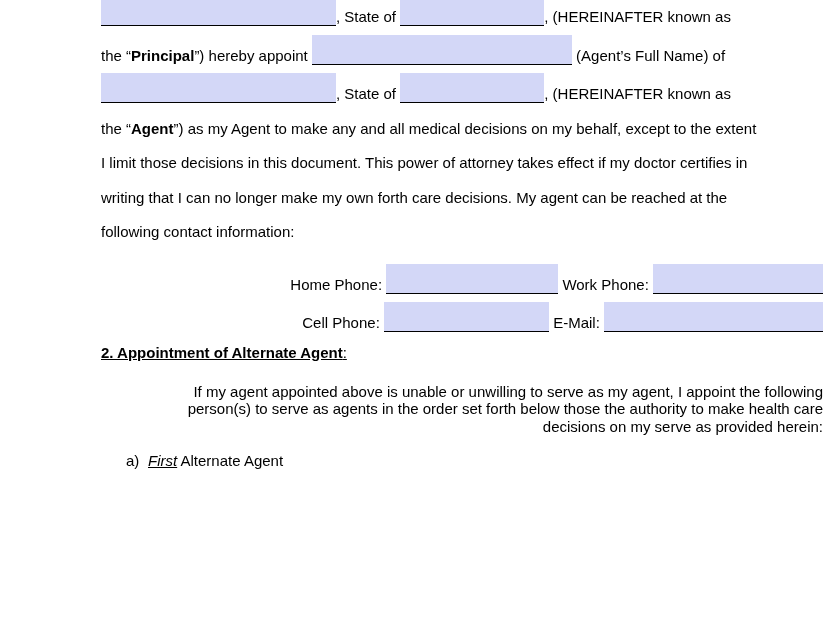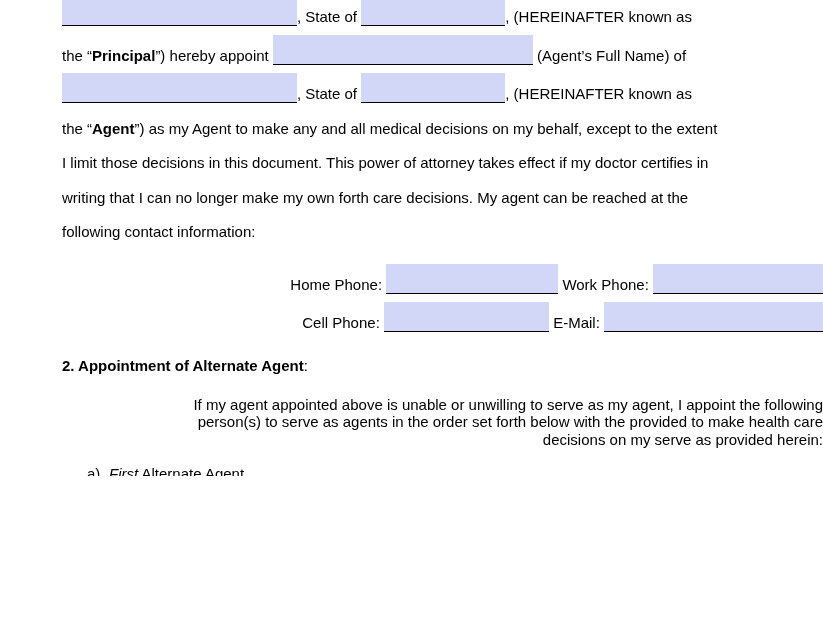--- a/index.html
+++ b/index.html
@@ -2,39 +2,39 @@
 <html><head>
 <meta charset="utf-8">
 <style>
   html,body{margin:0;padding:0;background:#ffffff;}
   .page{
     position:relative;
     width:823px;height:476px;
     overflow:hidden;
     background:#ffffff;
     box-sizing:border-box;
-    padding-left:62px;
+    padding-left:101px;
     font-family:"Liberation Sans","DejaVu Sans",sans-serif;
     font-size:15px;
     color:#000;
   }
   .line{line-height:34.5px;white-space:nowrap;}
   .intro{margin-top:-4px;}
   .field{
     display:inline-block;
     background:#d3d7f7;
     border-bottom:1.5px solid #000;
     height:29px;
     vertical-align:-4px;
   }
   .field-lg{height:31px;vertical-align:-4px;}
   b{font-weight:bold;}
   .contact{margin-top:14px;margin-left:23px;text-align:right;}
   .contact .line{line-height:34.5px;}
-  .heading{margin-top:15px;line-height:20px;font-weight:bold;white-space:nowrap;}
+  .heading{margin-top:2px;line-height:20px;font-weight:bold;white-space:nowrap;text-decoration:underline;}
   .heading .colon{font-weight:normal;}
   .para{margin-top:20px;line-height:17.5px;text-align:right;}
   .para .pline{white-space:nowrap;}
   .alt-item{margin-top:16px;line-height:20px;padding-left:25px;white-space:nowrap;}
   .alt-item .marker{display:inline-block;min-width:22px;}
   .alt-item .emph{font-style:italic;text-decoration:underline;}
   .alt-fields{margin-top:9px;}
   .alt-fields .line{line-height:34.5px;}
   .w235{width:235px;} .w144{width:144px;} .w260{width:260px;}
   .w172{width:172px;} .w170{width:170px;} .w165{width:165px;} .w219{width:219px;}
@@ -62,21 +62,21 @@
 
   <div class="contact">
     <div class="line"><span>Home Phone: </span><span class="field w172"></span><span> Work Phone: </span><span class="field w170"></span></div>
     <div class="line"><span>Cell Phone: </span><span class="field w165"></span><span> E-Mail: </span><span class="field w219"></span></div>
   </div>
 
   <div class="heading"><span>2. Appointment of Alternate Agent</span><span class="colon">:</span></div>
 
   <div class="para">
     <div class="pline">If my agent appointed above is unable or unwilling to serve as my agent, I appoint the following</div>
-    <div class="pline">person(s) to serve as agents in the order set forth below with the provided to make health care</div>
+    <div class="pline">person(s) to serve as agents in the order set forth below those the authority to make health care</div>
     <div class="pline">decisions on my serve as provided herein:</div>
   </div>
 
   <div class="alt-item"><span class="marker">a)</span><span class="emph">First</span><span> Alternate Agent</span></div>
 
   <div class="alt-fields">
     <div class="line"><span>Address: </span><span class="field field-lg w424"></span></div>
     <div class="line"><span>Name: </span><span class="field field-lg w445"></span></div>
     <div class="line"><span>Phone: </span><span class="field field-lg w438"></span></div>
   </div>

